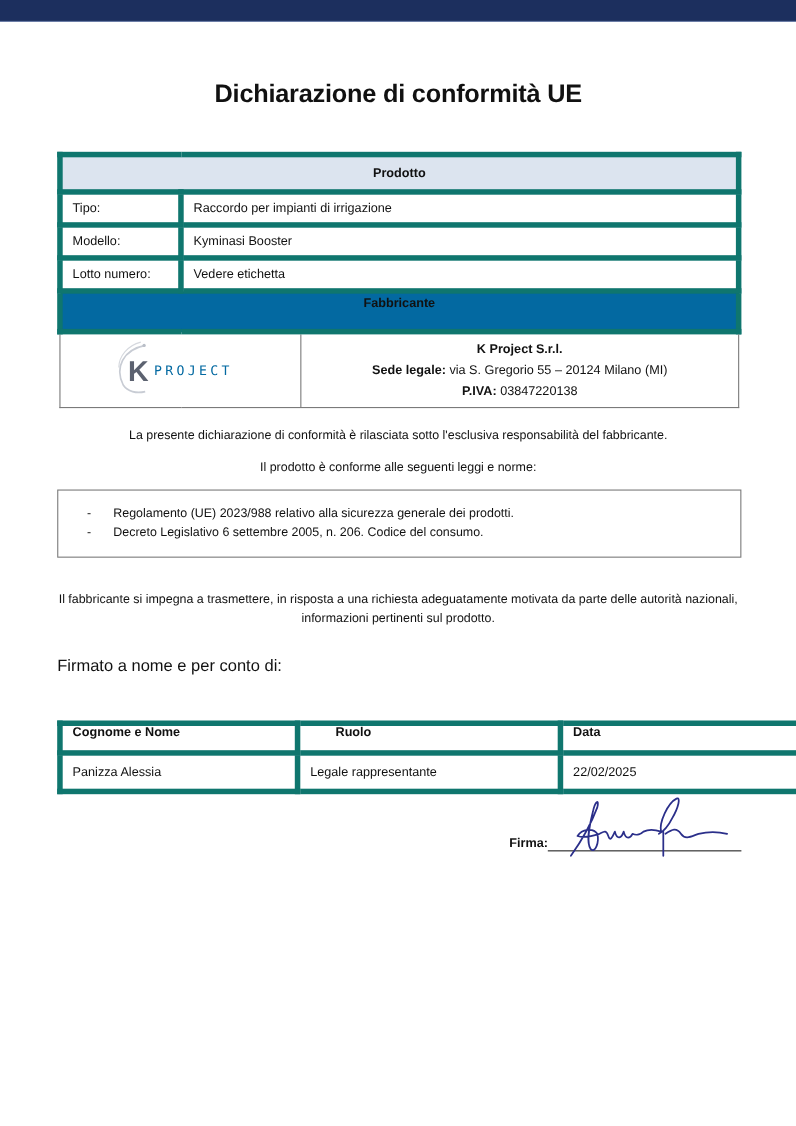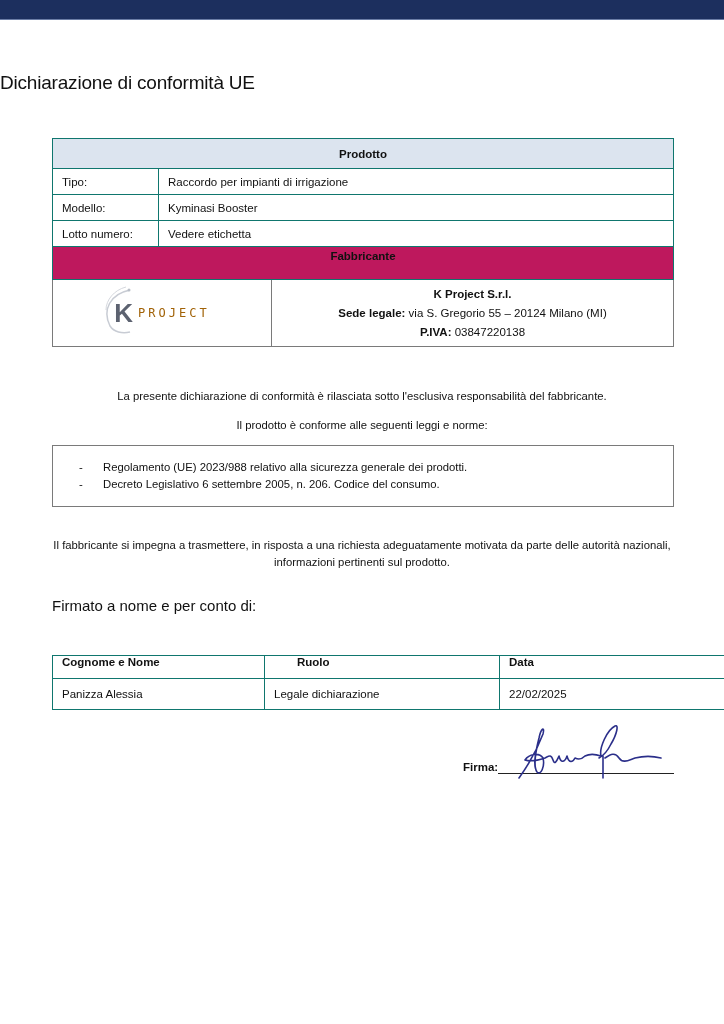--- a/index.html
+++ b/index.html
@@ -1,37 +1,37 @@
 <!DOCTYPE html>
 <html><head>
 <meta charset="utf-8">
 <style>
   html, body { margin: 0; padding: 0; }
   body {
     width: 724px; height: 1024px; background: #ffffff; position: relative; overflow: hidden;
     font-family: "Liberation Sans", sans-serif; color: #111;
   }
   .topbar { position: absolute; left: 0; top: 0; width: 724px; height: 19px; background: #1c2f5e; border-bottom: 1px solid #6b7da6; }
-  .title { position: absolute; top: 72px; left: 0; width: 724px; text-align: left; font-size: 19px; font-weight: normal; letter-spacing: -0.2px; }
+  .title { position: absolute; top: 72px; left: 0; width: 724px; text-align: center; font-size: 23px; font-weight: bold; letter-spacing: -0.2px; }
 
   table.grid { position: absolute; border-collapse: collapse; font-size: 11.5px; }
-  table.grid td { border: 1px solid #0f766e; padding: 0 9px; }
+  table.grid td { border: 5px solid #0f766e; padding: 0 9px; }
   .prod { left: 52px; top: 138px; width: 622px; }
   .prod td.hdr { background: #dce4ef; text-align: center; font-weight: bold; height: 29px; vertical-align: middle; }
   .prod td.lbl { width: 87px; height: 25px; }
   .prod td.val { height: 25px; }
-  .prod td.mfr-hdr { background: #be185d; text-align: center; font-weight: bold; height: 29px; vertical-align: top; padding-top: 3px; }
+  .prod td.mfr-hdr { background: #0369a1; text-align: center; font-weight: bold; height: 29px; vertical-align: top; padding-top: 3px; }
   .prod td.logo-cell { height: 66px; text-align: center; vertical-align: middle; }
   .prod td.info-cell { text-align: center; line-height: 19px; vertical-align: middle; }
   .b { font-weight: bold; }
 
   .logo { display: inline-flex; align-items: center; gap: 6px; position: relative; }
   .logo svg { display: block; }
   .logo-k { font-size: 26px; font-weight: bold; color: #5c6270; letter-spacing: -1px; }
-  .logo-text { font-size: 12px; letter-spacing: 3px; color: #a16207; font-family: "DejaVu Sans Mono", monospace; }
+  .logo-text { font-size: 12px; letter-spacing: 3px; color: #0369a1; font-family: "DejaVu Sans Mono", monospace; }
 
   .center-bold { position: absolute; left: 0; width: 724px; text-align: center; font-weight: normal; font-size: 11.3px; }
   .laws { position: absolute; left: 52px; top: 445px; width: 620px; height: 60px; border: 1px solid #7a7a7a; font-size: 11.3px; }
   .laws .item { position: absolute; left: 26px; display: flex; }
   .laws .dash { width: 24px; }
   .para { position: absolute; left: 40px; width: 644px; top: 537px; text-align: center; font-size: 11.3px; line-height: 17px; }
   .signed { position: absolute; left: 52px; top: 597px; font-size: 15px; }
 
   .sig { left: 52px; top: 639px; width: 678px; margin-top: 16px; }
   .sig td { vertical-align: top; padding: 2px 6px; }
@@ -121,21 +121,21 @@
 
 <table class="grid sig">
   <tbody>
       <tr>
     <td class="h" style="width:193px;">Cognome e Nome</td>
     <td class="h" style="width:193px;padding-left:32px;">Ruolo</td>
     <td class="h">Data</td>
   </tr>
   <tr>
     <td class="v">Panizza Alessia</td>
-    <td class="v">Legale dichiarazione</td>
+    <td class="v">Legale rappresentante</td>
     <td class="v">22/02/2025</td>
   </tr>
 </tbody>
   </table>
 
 <div class="firma">Firma:</div>
 <div class="firma-line"></div>
 <svg class="signature" width="150" height="65" viewBox="0 0 150 65">
   <path d="M4 58 C14 44, 22 30, 28 14 C30 6, 26 8, 24 18 C20 34, 18 46, 22 52 C26 56, 30 46, 28 38 C24 32, 14 34, 10 40 C16 42, 24 40, 30 38 C34 36, 36 34, 38 40 C40 46, 42 40, 44 36 C46 44, 50 42, 52 36 C54 44, 58 42, 60 38 C64 40, 68 38, 70 36 C74 34, 80 34, 86 36 C84 28, 92 10, 100 6 C104 4, 102 14, 96 24 C92 32, 88 36, 84 38 M88 36 C88 44, 88 52, 88 58 M90 38 C96 34, 100 32, 104 38 C108 44, 114 40, 120 38 C128 36, 138 36, 146 38" fill="none" stroke="#2b2f8a" stroke-width="1.6" stroke-linecap="round" stroke-linejoin="round"></path>
 </svg>

